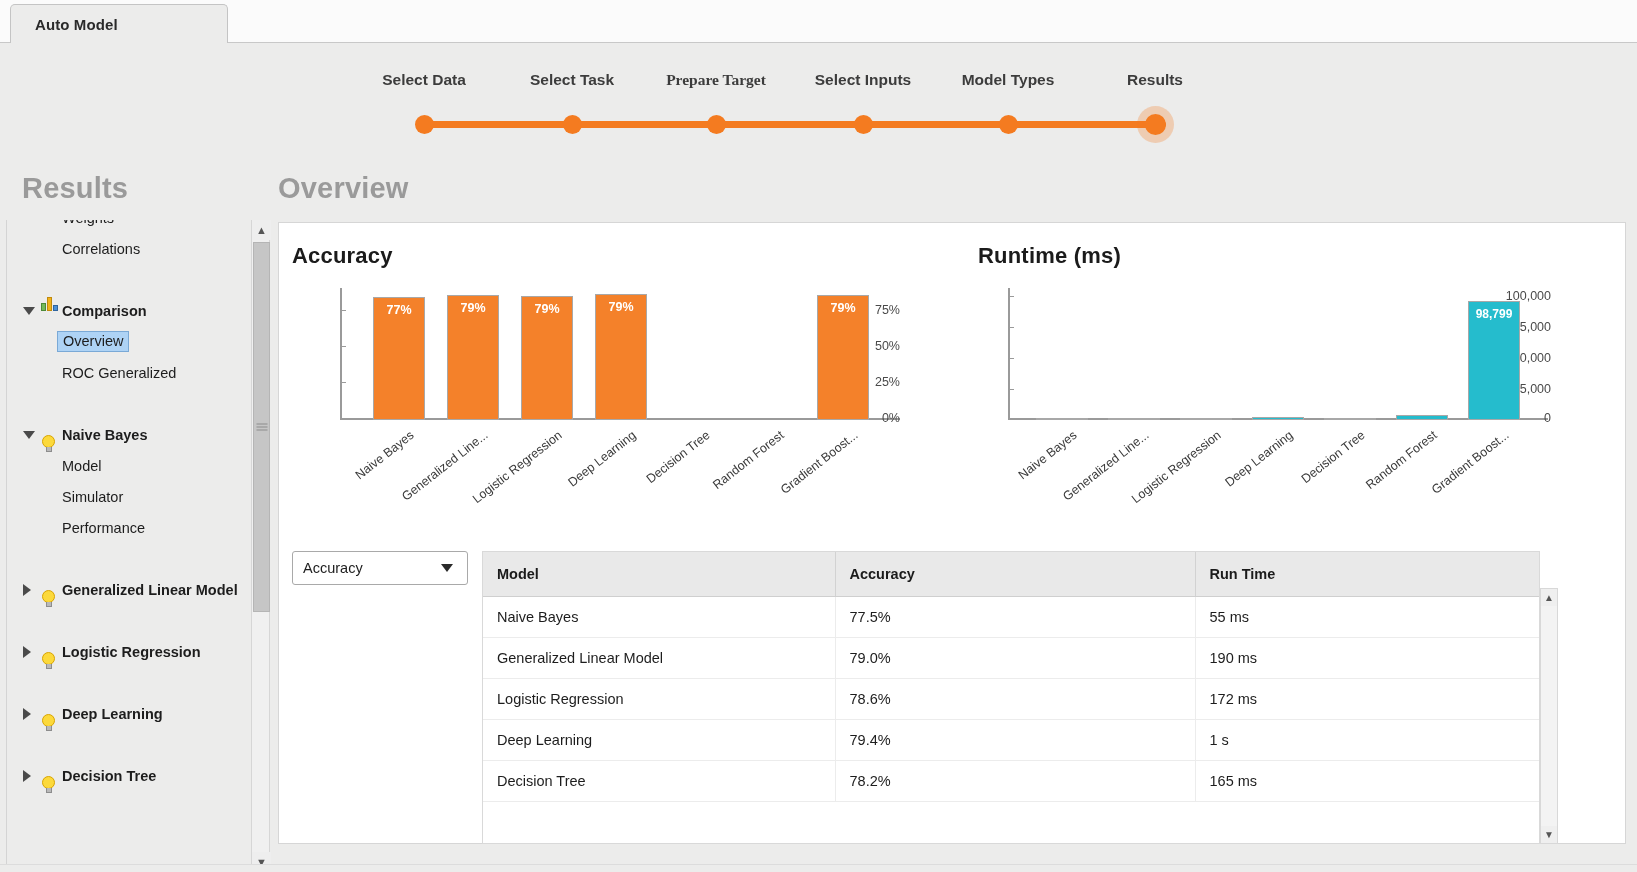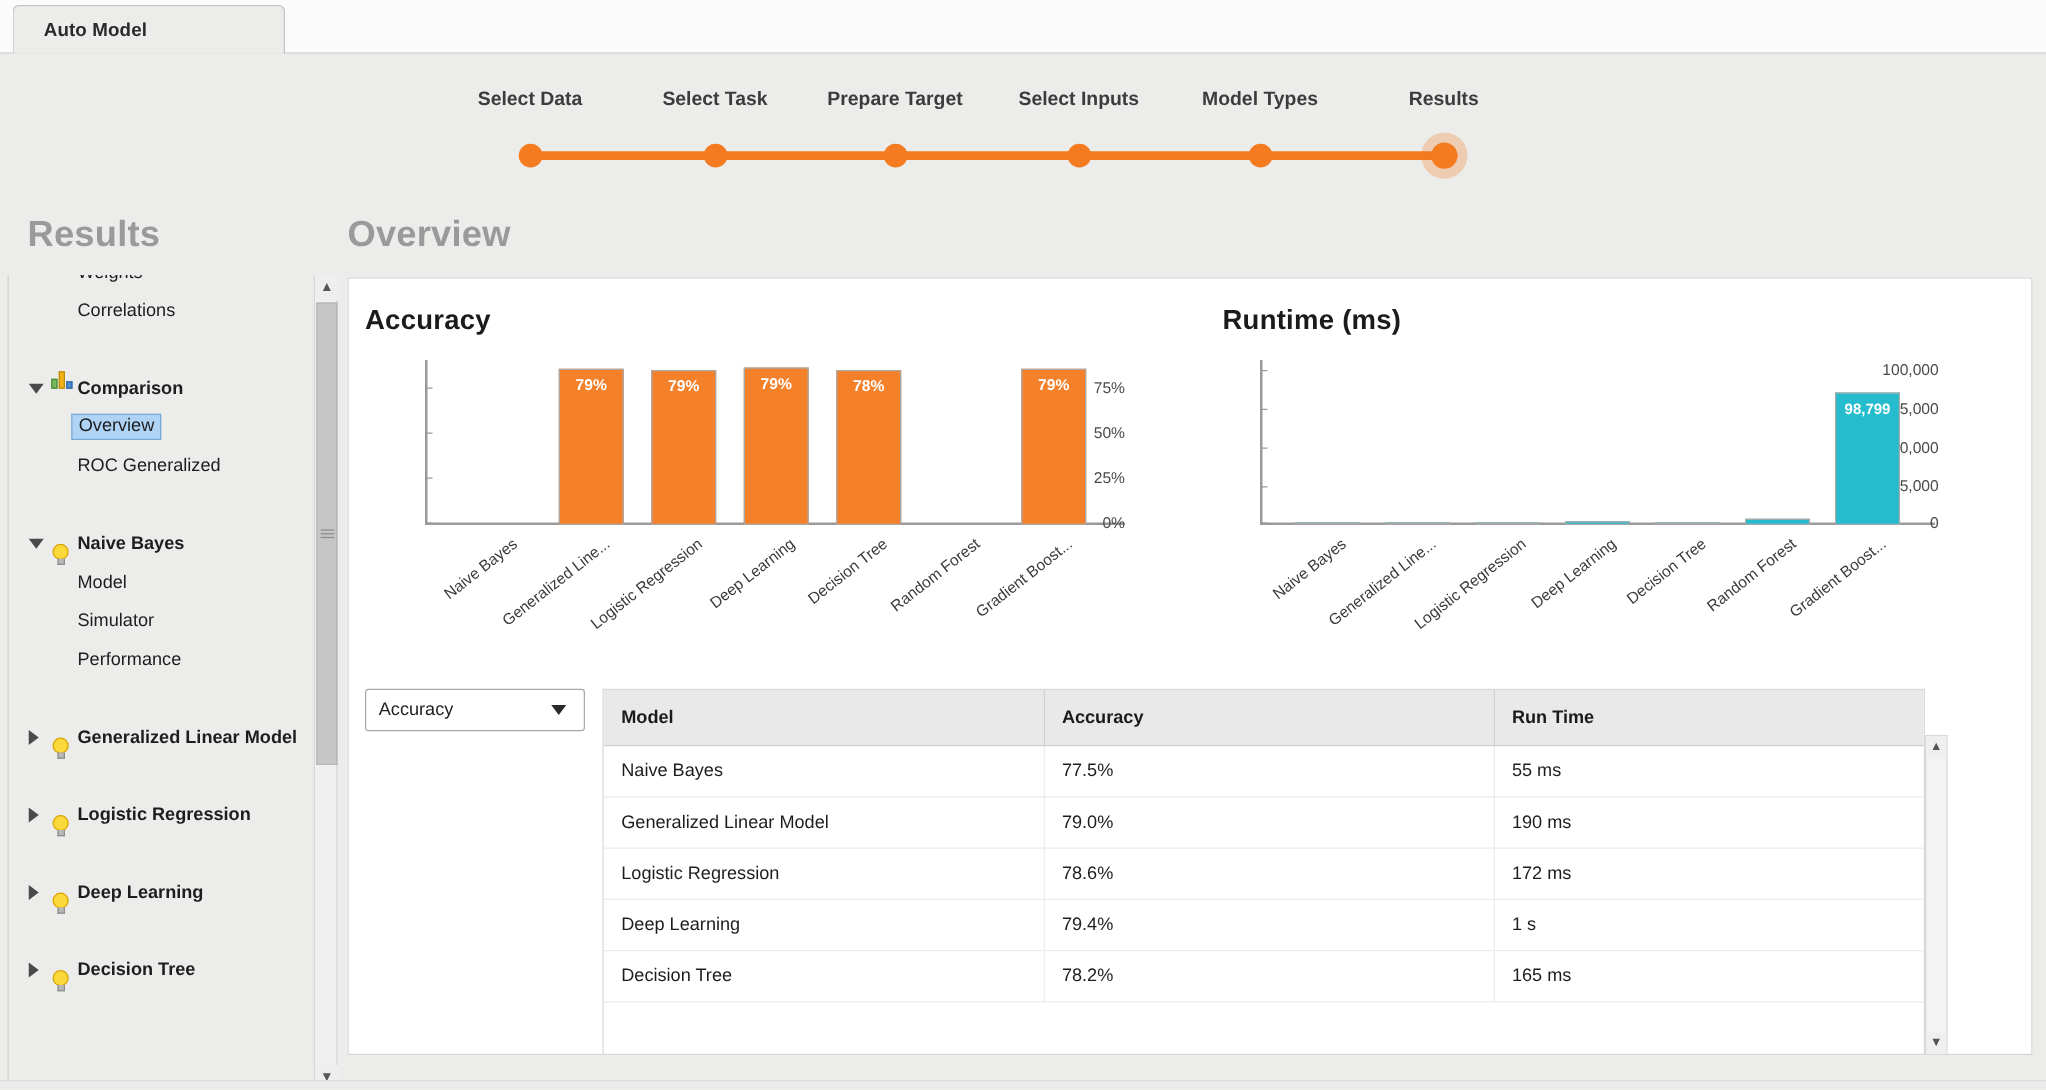--- a/index.html
+++ b/index.html
@@ -308,21 +308,21 @@
   <div class="wizard">
     <div class="steps">
       <div class="track"></div>
 
       <div class="step" style="left:44px;">
         <div class="step-label">Select Data</div>
       </div>
       <div class="step" style="left:192px;">
         <div class="step-label">Select Task</div>
       </div>
-      <div class="step" style="left:336px;">
+      <div class="step" style="left:336px;font-family:Liberation Serif, serif;">
         <div class="step-label">Prepare Target</div>
       </div>
       <div class="step" style="left:483px;">
         <div class="step-label">Select Inputs</div>
       </div>
       <div class="step" style="left:628px;">
         <div class="step-label">Model Types</div>
       </div>
       <div class="step" style="left:775px;">
         <div class="step-label">Results</div>
@@ -452,31 +452,31 @@
     <div class="axis-lbl" style="top:22px;  width:34px;">75%</div>
     <div class="axis-lbl" style="top:58px;  width:34px;">50%</div>
     <div class="axis-lbl" style="top:94px;  width:34px;">25%</div>
     <div class="axis-lbl" style="top:130px; width:34px;">0%</div>
 
     <div class="tick" style="left:41px; top:22px;"></div>
     <div class="tick" style="left:41px; top:58px;"></div>
     <div class="tick" style="left:41px; top:94px;"></div>
     <div class="tick" style="left:41px; top:130px;"></div>
 
+    <div class="bar acc" style="left:73px;  width:52px; height:123px;">
+      <span class="bar-val">77%</span>
+    </div>
     <div class="bar acc" style="left:147px; width:52px; height:125px;">
       <span class="bar-val">79%</span>
     </div>
     <div class="bar acc" style="left:221px; width:52px; height:124px;">
       <span class="bar-val">79%</span>
     </div>
     <div class="bar acc" style="left:295px; width:52px; height:126px;">
       <span class="bar-val">79%</span>
-    </div>
-    <div class="bar acc" style="left:369px; width:52px; height:124px;">
-      <span class="bar-val">78%</span>
     </div>
     <div class="bar acc" style="left:517px; width:52px; height:125px;">
       <span class="bar-val">79%</span>
     </div>
 
     <div class="cat" style="left:-12px;  top:140px; width:120px;">Naive Bayes</div>
     <div class="cat" style="left:62px;   top:140px; width:120px;">Generalized Line...</div>
     <div class="cat" style="left:136px;  top:140px; width:120px;">Logistic Regression</div>
     <div class="cat" style="left:210px;  top:140px; width:120px;">Deep Learning</div>
     <div class="cat" style="left:284px;  top:140px; width:120px;">Decision Tree</div>
@@ -514,21 +514,21 @@
     </div>
     <div class="bar rt" style="left:316px; width:52px; height:3px;">
       <span class="bar-val rt"></span>
     </div>
     <div class="bar rt" style="left:388px; width:52px; height:2px;">
       <span class="bar-val rt"></span>
     </div>
     <div class="bar rt" style="left:460px; width:52px; height:5px;">
       <span class="bar-val rt"></span>
     </div>
-    <div class="bar rt" style="left:532px; width:52px; height:106px;">
+    <div class="bar rt" style="left:532px; width:52px; height:119px;">
       <span class="bar-val rt">98,799</span>
     </div>
 
     <div class="cat" style="left:15px;  top:140px; width:120px;">Naive Bayes</div>
     <div class="cat" style="left:87px;  top:140px; width:120px;">Generalized Line...</div>
     <div class="cat" style="left:159px; top:140px; width:120px;">Logistic Regression</div>
     <div class="cat" style="left:231px; top:140px; width:120px;">Deep Learning</div>
     <div class="cat" style="left:303px; top:140px; width:120px;">Decision Tree</div>
     <div class="cat" style="left:375px; top:140px; width:120px;">Random Forest</div>
     <div class="cat" style="left:447px; top:140px; width:120px;">Gradient Boost...</div>

